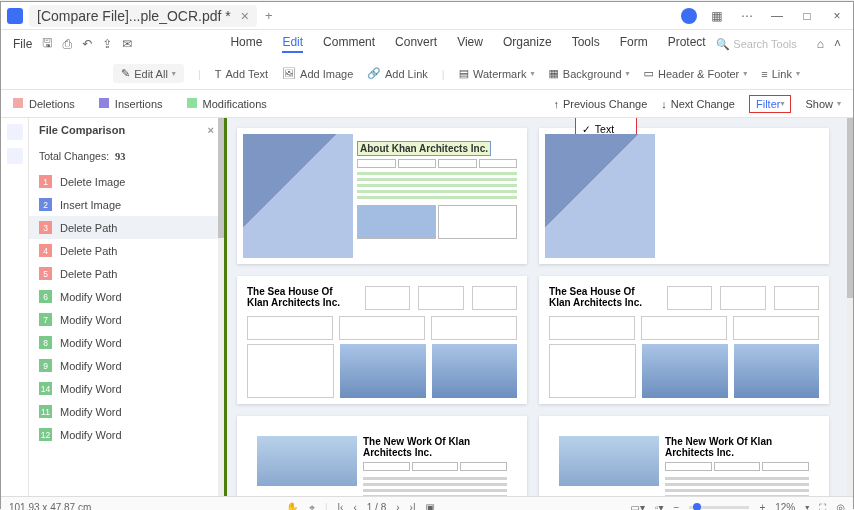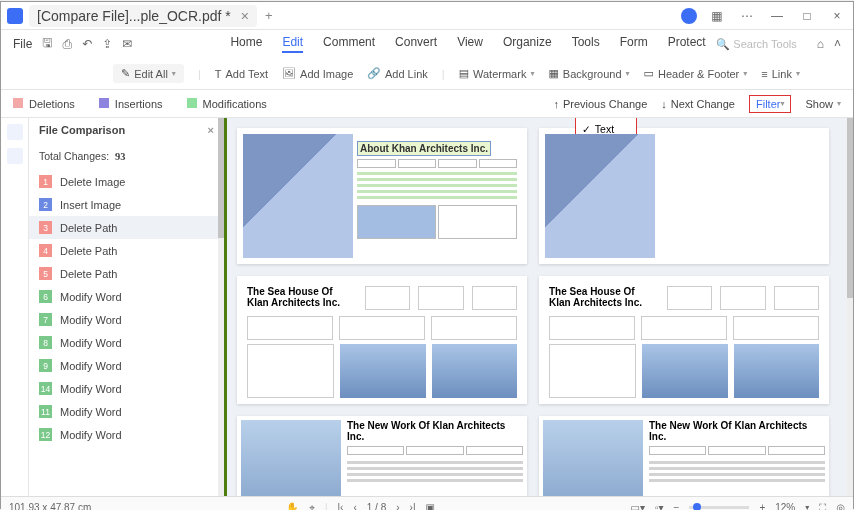--- a/index.html
+++ b/index.html
@@ -69,21 +69,21 @@
 .line.hl { background: #c3e7bb; }
 .boxes { display: flex; gap: 2px; margin-top: 3px; }
 .box { flex: 1; height: 9px; border: 1px solid #bbb; }
 .bldg { width: 100%; height: 100%; background: linear-gradient(135deg, #7e96c4 40%, #b4c6e8 40%); }
 .page.p2 { height: 128px; padding: 10px; }
 .p2-title { font-size: 10px; font-weight: 700; }
 .p2-grid { display: flex; gap: 6px; margin-top: 6px; }
 .p2-box { flex: 1; height: 24px; border: 1px solid #ccc; }
 .p2-imgs { display: flex; gap: 6px; margin-top: 4px; }
 .p2-img { flex: 1; height: 54px; background: linear-gradient(#a9c4e6, #6d8fbf); }
-.page.p3 { height: 90px; padding: 4px; display: flex; gap: 6px; }
+.page.p3 { height: 90px; padding: 20px; display: flex; gap: 6px; }
 .p3-img { width: 100px; background: linear-gradient(#b8d0ea, #8ba9cf); }
 .p3-txt { flex: 1; }
 
 .filter-dd { position: absolute; top: -1px; left: 348px; width: 62px; background: #fff; border: 1.5px solid #d33; font-size: 10.5px; padding: 3px 0; }
 .dd-item { padding: 2px 6px; display: flex; align-items: center; gap: 4px; }
 
 .statusbar { height: 22px; border-top: 1px solid #ddd; background: #fafafa; display: flex; align-items: center; padding: 0 8px; font-size: 10px; color: #666; }
 .sb-center { margin: 0 auto; display: flex; align-items: center; gap: 10px; }
 .sb-right { display: flex; align-items: center; gap: 10px; }
 .zoom-track { width: 60px; height: 3px; background: #ddd; position: relative; }

